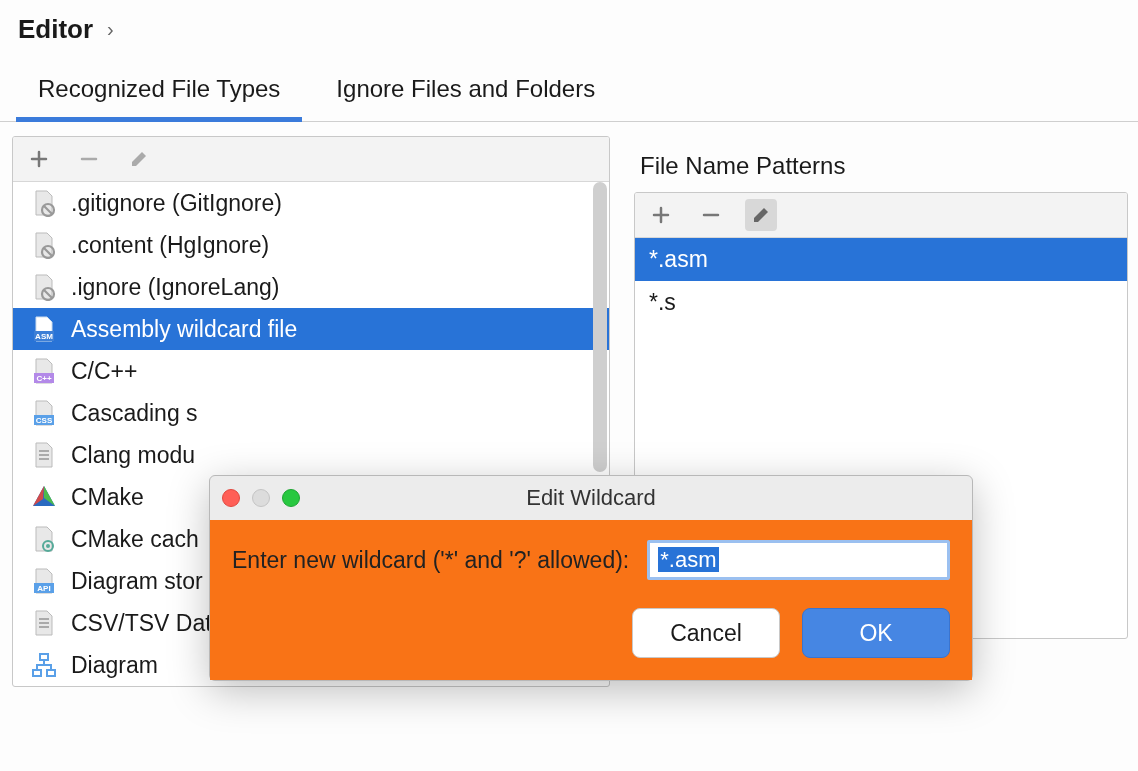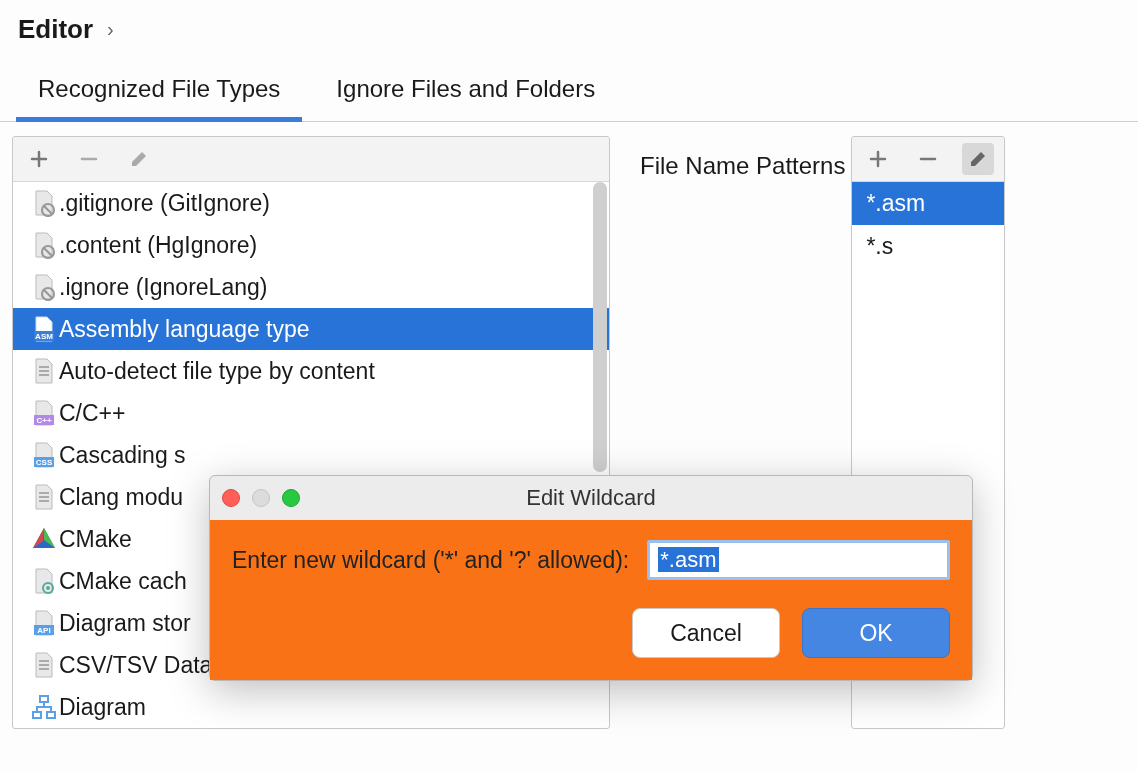--- a/index.html
+++ b/index.html
@@ -82,20 +82,21 @@
       background: #d8d8d8;
     }
     .list {
       flex: 1;
       overflow-y: auto;
       position: relative;
     }
     .list-item {
       display: flex;
       align-items: center;
+      gap: 12px;
       padding: 6px 14px 6px 16px;
       font-size: 23px;
       cursor: pointer;
       white-space: nowrap;
     }
     .list-item.selected {
       background: #2873d7;
       color: #fff;
     }
     .file-icon {
@@ -112,20 +113,21 @@
       right: 2px;
       width: 14px;
       height: 290px;
       background: #cfcfcf;
       border-radius: 7px;
     }
 
     .right-panel {
       flex: 1;
       display: flex;
+      flex-direction: column;
     }
     .right-panel .section-title {
       font-size: 24px;
       padding: 16px 6px 12px 6px;
     }
     .pattern-box {
       border: 1px solid #c8c8c8;
       border-radius: 3px;
       background: #fff;
       overflow: hidden;
@@ -301,30 +303,21 @@
           <span>.ignore (IgnoreLang)</span>
         </div>
         <div class="list-item selected">
           <span class="file-icon">
             <svg width="26" height="28" viewBox="0 0 26 28">
               <path d="M5 2h11l5 5v19H5z" fill="#fff" stroke="#cde"></path>
               <rect x="3" y="16" width="20" height="10" fill="#3d7fd6"></rect>
               <text x="13" y="24" text-anchor="middle" font-size="8" fill="#fff" font-family="Arial" font-weight="bold">ASM</text>
             </svg>
           </span>
-          <span>Assembly language type</span>
-        </div>
-        <div class="list-item">
-          <span class="file-icon">
-            <svg width="26" height="28" viewBox="0 0 26 28">
-              <path d="M5 2h11l5 5v19H5z" fill="#e8e8e8" stroke="#bbb"></path>
-              <path d="M8 10h10M8 14h10M8 18h10" stroke="#aaa" stroke-width="1.8"></path>
-            </svg>
-          </span>
-          <span>Auto-detect file type by content</span>
+          <span>Assembly wildcard file</span>
         </div>
         <div class="list-item">
           <span class="file-icon">
             <svg width="26" height="28" viewBox="0 0 26 28">
               <path d="M5 2h11l5 5v19H5z" fill="#e8e8e8" stroke="#bbb"></path>
               <rect x="3" y="16" width="20" height="10" fill="#b389e8"></rect>
               <text x="13" y="24" text-anchor="middle" font-size="8" fill="#fff" font-family="Arial" font-weight="bold">C++</text>
             </svg>
           </span>
           <span>C/C++</span>

